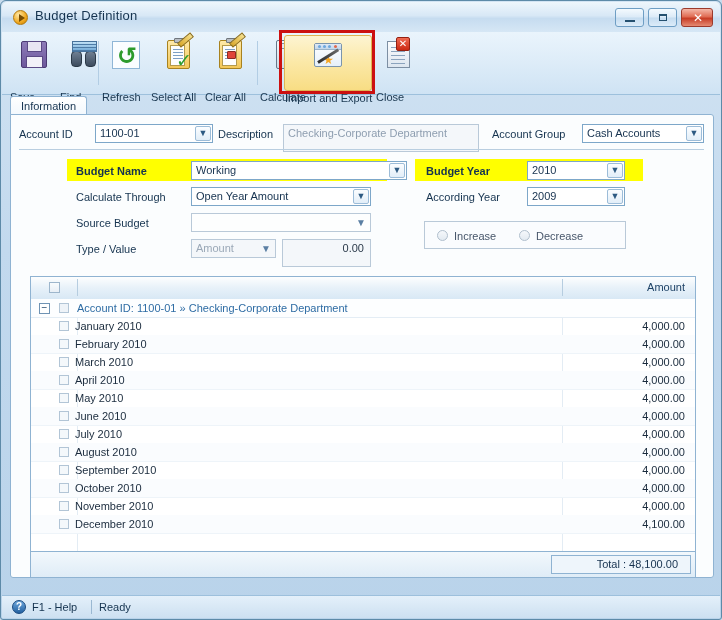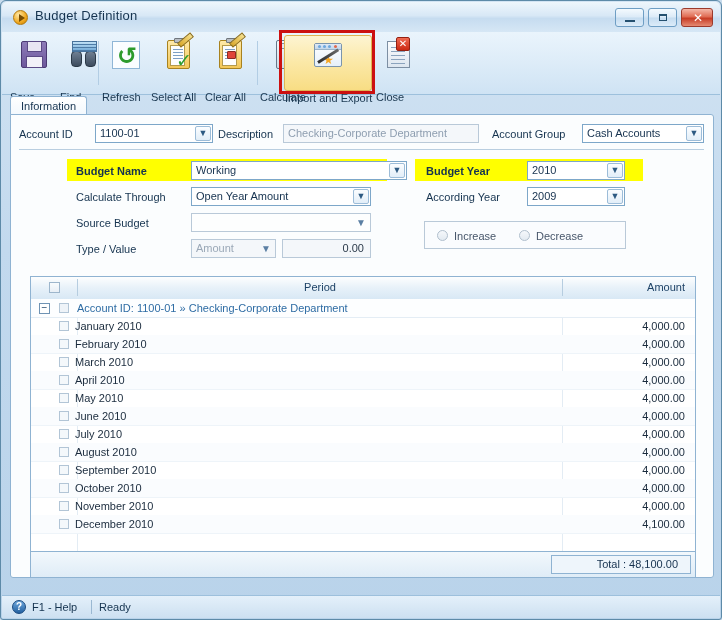--- a/index.html
+++ b/index.html
@@ -115,21 +115,21 @@
   #panel{
     position:absolute;left:9px;top:113px;width:704px;height:464px;
     box-sizing:border-box;
     background:#fbfdfe;
     border:1px solid #8fb3d2;
     border-radius:0 3px 3px 3px;
   }
   .lbl{position:absolute;font-size:11px;color:#15334f;white-space:nowrap;}
   .lbl.b{font-weight:bold;}
   .fld{
-    position:absolute;box-sizing:border-box;height:19px;
+    position:absolute;box-sizing:border-box;height:28px;
     border:1px solid #7da7c9;background:#fff;
     font-family:"Liberation Sans",sans-serif;font-size:11px;color:#16324f;
     line-height:17px;padding:0 4px;
   }
   .fld.ro{background:#f4f7fa;color:#8e9eb0;border-color:#b9c9d8;}
   .fld.num{text-align:right;padding-right:6px;}
   .combo{position:absolute;box-sizing:border-box;height:19px;border:1px solid #7da7c9;background:#fff;}
   .combo .txt{position:absolute;left:4px;top:0;line-height:17px;font-size:11px;color:#16324f;white-space:nowrap;}
   .combo .txt.dis{color:#9aa8b7;}
   .combo .arw{
@@ -400,21 +400,20 @@
       <div class="radio" style="left:12px;top:8px;"></div>
       <span class="lbl" style="left:29px;top:8px;color:#47566a;">Increase</span>
       <div class="radio" style="left:94px;top:8px;"></div>
       <span class="lbl" style="left:111px;top:8px;color:#47566a;">Decrease</span>
     </div>
 
     <div id="grid">
       <div id="gridhead">
         <div class="hchk"></div>
         <div class="hsep" style="left:46px;"></div>
-        <div class="hcell" style="left:47px;width:484px;">Period</div>
         <div class="hsep" style="left:531px;"></div>
         <div class="hcell" style="left:532px;width:132px;text-align:right;padding-right:10px;box-sizing:border-box;">Amount</div>
       </div>
       <div id="gridbody">
         <div class="vsep" style="left:46px;"></div>
         <div class="vsep" style="left:531px;"></div>
         <div id="grouprow">
           <div class="exp">−</div>
           <div class="chk"></div>
           <div class="gtxt">Account ID: 1100-01 » Checking-Corporate Department</div>

